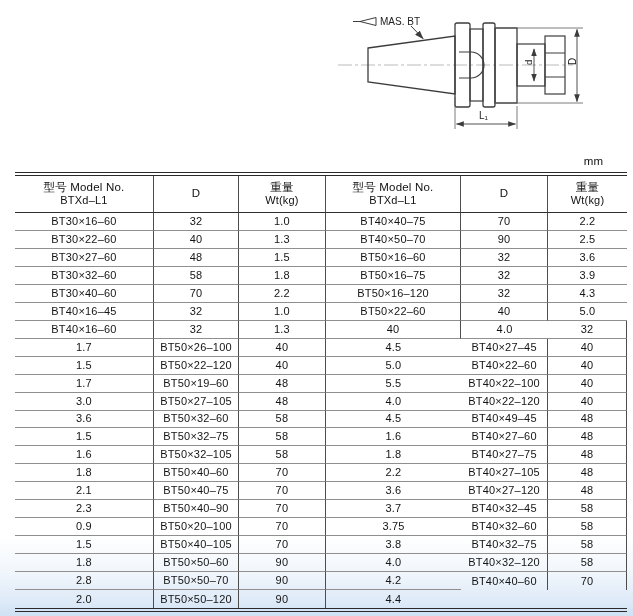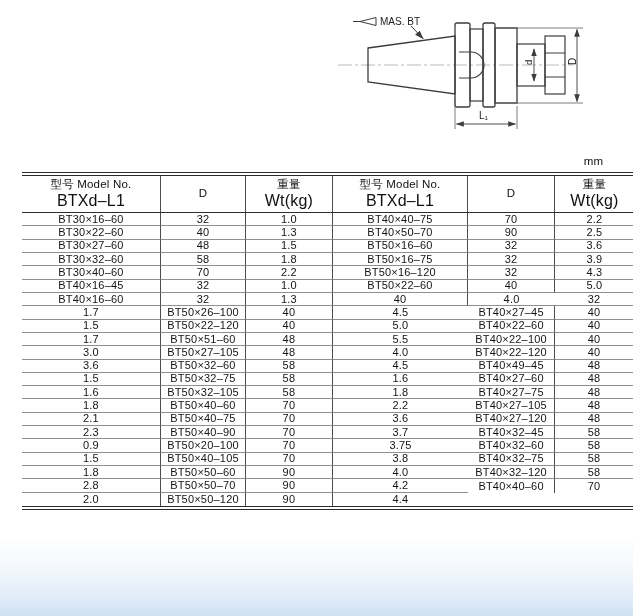--- a/index.html
+++ b/index.html
@@ -7,37 +7,37 @@
     width:633px;height:616px;position:relative;overflow:hidden;
     font-family:"Liberation Sans", sans-serif;color:#1d1d1d;
     background:linear-gradient(180deg,#ffffff 0%,#ffffff 87%,#f1f6fc 93%,#dce9f7 98%,#cfe1f3 100%);
   }
   
   .drawing{position:absolute;left:323px;top:0;width:310px;height:160px;}
   
   .unit{position:absolute;top:155px;right:30px;font-size:11.5px;color:#111;margin-left:8px;}
   
   .spec-table{
-    position:absolute;left:22px;top:172px;width:612px;height:338px;box-sizing:border-box;
+    position:absolute;left:15px;top:172px;width:612px;height:440px;box-sizing:border-box;
     border-top:4px double #2a2a2a;border-bottom:4px double #2a2a2a;
     display:grid;
     grid-template-columns:22.7% 13.9% 14.2% 22.1% 14.2% 12.9%;
     grid-template-rows:37px repeat(22,1fr);
   }
   .cell{
     display:flex;align-items:center;justify-content:center;text-align:center;
     font-size:11px;line-height:1;box-sizing:border-box;white-space:nowrap;
     letter-spacing:0.2px;color:#141414;
   }
   .cell.vr{border-right:1px solid #4d4d4d;}
   .cell.head{
     flex-direction:column;justify-content:center;gap:2px;
     border-bottom:1.5px solid #2f2f2f;font-size:11.5px;color:#101010;
   }
-  .cell.head .l2{font-size:16px;}
+  .cell.head .l2{font-size:11px;}
   .cell.data{border-bottom:1px solid #8f8f8f;}
   .cell.data.last-row{border-bottom:none;}
   svg text{font-family:"Liberation Sans", sans-serif;}
 </style>
 </head>
 <body>
 
 <svg class="drawing" viewBox="0 0 310 160" xmlns="http://www.w3.org/2000/svg">
   <defs>
     <marker id="arr" viewBox="0 0 10 10" refX="9" refY="5" markerWidth="9" markerHeight="9" orient="auto-start-reverse">
@@ -156,21 +156,21 @@
     <div class="cell data">4.5</div>
     <div class="cell data vr">BT40×27–45</div>
     <div class="cell data vr">40</div>
     <div class="cell data vr">1.5</div>
     <div class="cell data vr">BT50×22–120</div>
     <div class="cell data vr">40</div>
     <div class="cell data">5.0</div>
     <div class="cell data vr">BT40×22–60</div>
     <div class="cell data vr">40</div>
     <div class="cell data vr">1.7</div>
-    <div class="cell data vr">BT50×51–60</div>
+    <div class="cell data vr">BT50×19–60</div>
     <div class="cell data vr">48</div>
     <div class="cell data">5.5</div>
     <div class="cell data vr">BT40×22–100</div>
     <div class="cell data vr">40</div>
     <div class="cell data vr">3.0</div>
     <div class="cell data vr">BT50×27–105</div>
     <div class="cell data vr">48</div>
     <div class="cell data">4.0</div>
     <div class="cell data vr">BT40×22–120</div>
     <div class="cell data vr">40</div>

